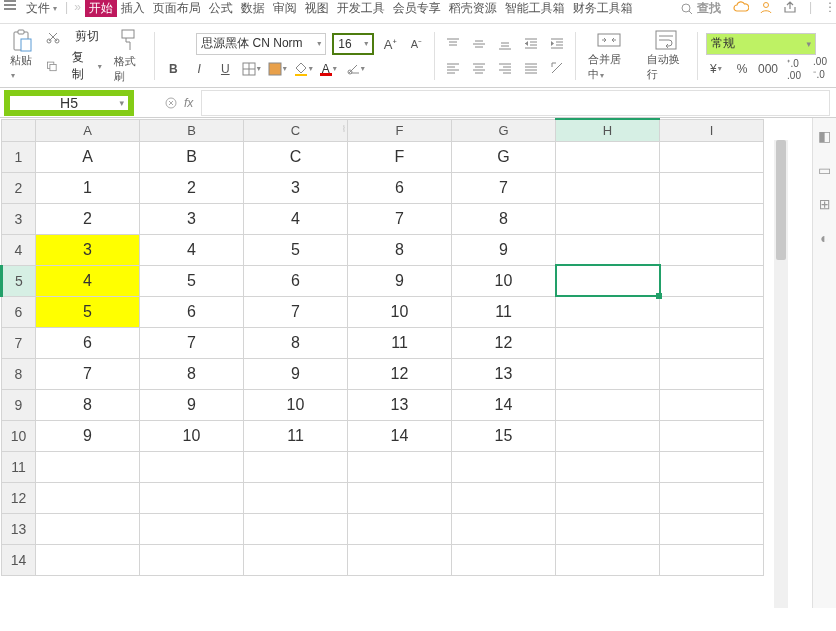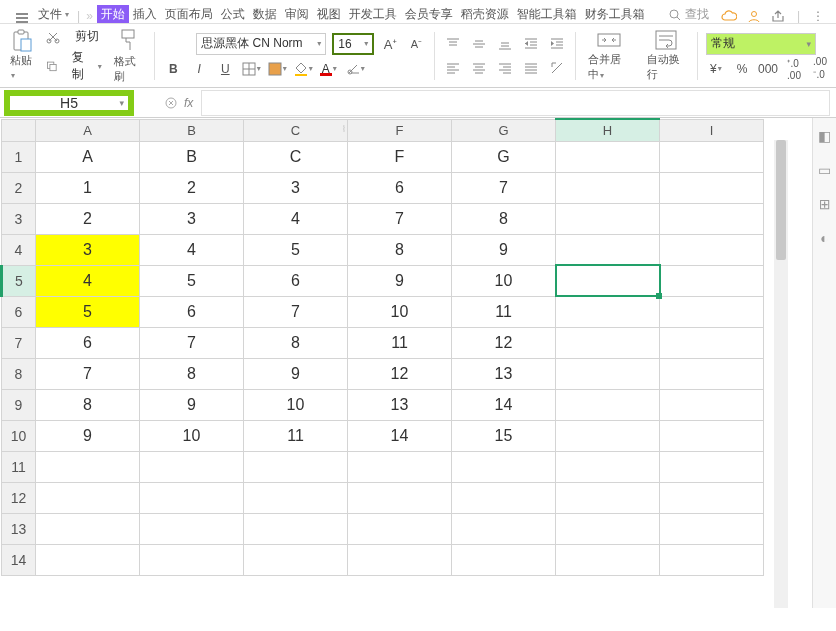--- a/index.html
+++ b/index.html
@@ -1,24 +1,24 @@
 <!DOCTYPE html>
 <html><head>
 <meta charset="utf-8">
 <style>
 * { margin: 0; padding: 0; box-sizing: border-box; }
 body { font-family: "Microsoft YaHei", sans-serif; font-size: 12px; color: #333; background: #fff; overflow: hidden; width: 836px; height: 631px; position: relative; }
 
-.menubar { height: 24px; display: flex; align-items: flex-end; padding: 0 12px; border-bottom: 1px solid #e0e0e0; gap: 2px; }
+.menubar { height: 24px; display: flex; align-items: flex-start; padding: 0 0; border-bottom: 1px solid #e0e0e0; gap: 2px; }
 .menubar .file-menu { display: flex; align-items: center; gap: 2px; color: #555; padding: 0 4px; }
 .menubar .sep { color: #ccc; margin: 0 2px; }
 .menubar .tab { padding: 2px 4px; color: #555; cursor: pointer; white-space: nowrap; }
-.menubar .tab.active { background: #8b5cf6; color: #fff; }
+.menubar .tab.active { background: #be185d; color: #fff; }
 .menubar .spacer { flex: 1; }
-.menubar .search { display: flex; align-items: center; gap: 4px; color: #999; }
+.menubar .search { display: flex; align-items: center; gap: 4px; color: #999; font-weight: bold; }
 .menubar .right-icons { display: flex; gap: 10px; align-items: center; margin-left: 10px; color: #888; }
 
 .ribbon { height: 64px; display: flex; align-items: center; padding: 4px 6px; border-bottom: 1px solid #d0d0d0; gap: 8px; }
 .ribbon-group { display: flex; flex-direction: column; align-items: center; justify-content: center; gap: 2px; padding: 0 4px; }
 .ribbon-group .label { font-size: 11px; color: #555; }
 .vsep { width: 1px; height: 48px; background: #e0e0e0; }
 .ribbon-row { display: flex; align-items: center; gap: 6px; }
 .ribbon-col { display: flex; flex-direction: column; gap: 4px; }
 .icon-btn { display: inline-flex; align-items: center; justify-content: center; min-width: 20px; height: 20px; color: #555; cursor: pointer; }
 .dropdown-caret { font-size: 8px; color: #888; margin-left: 1px; }

